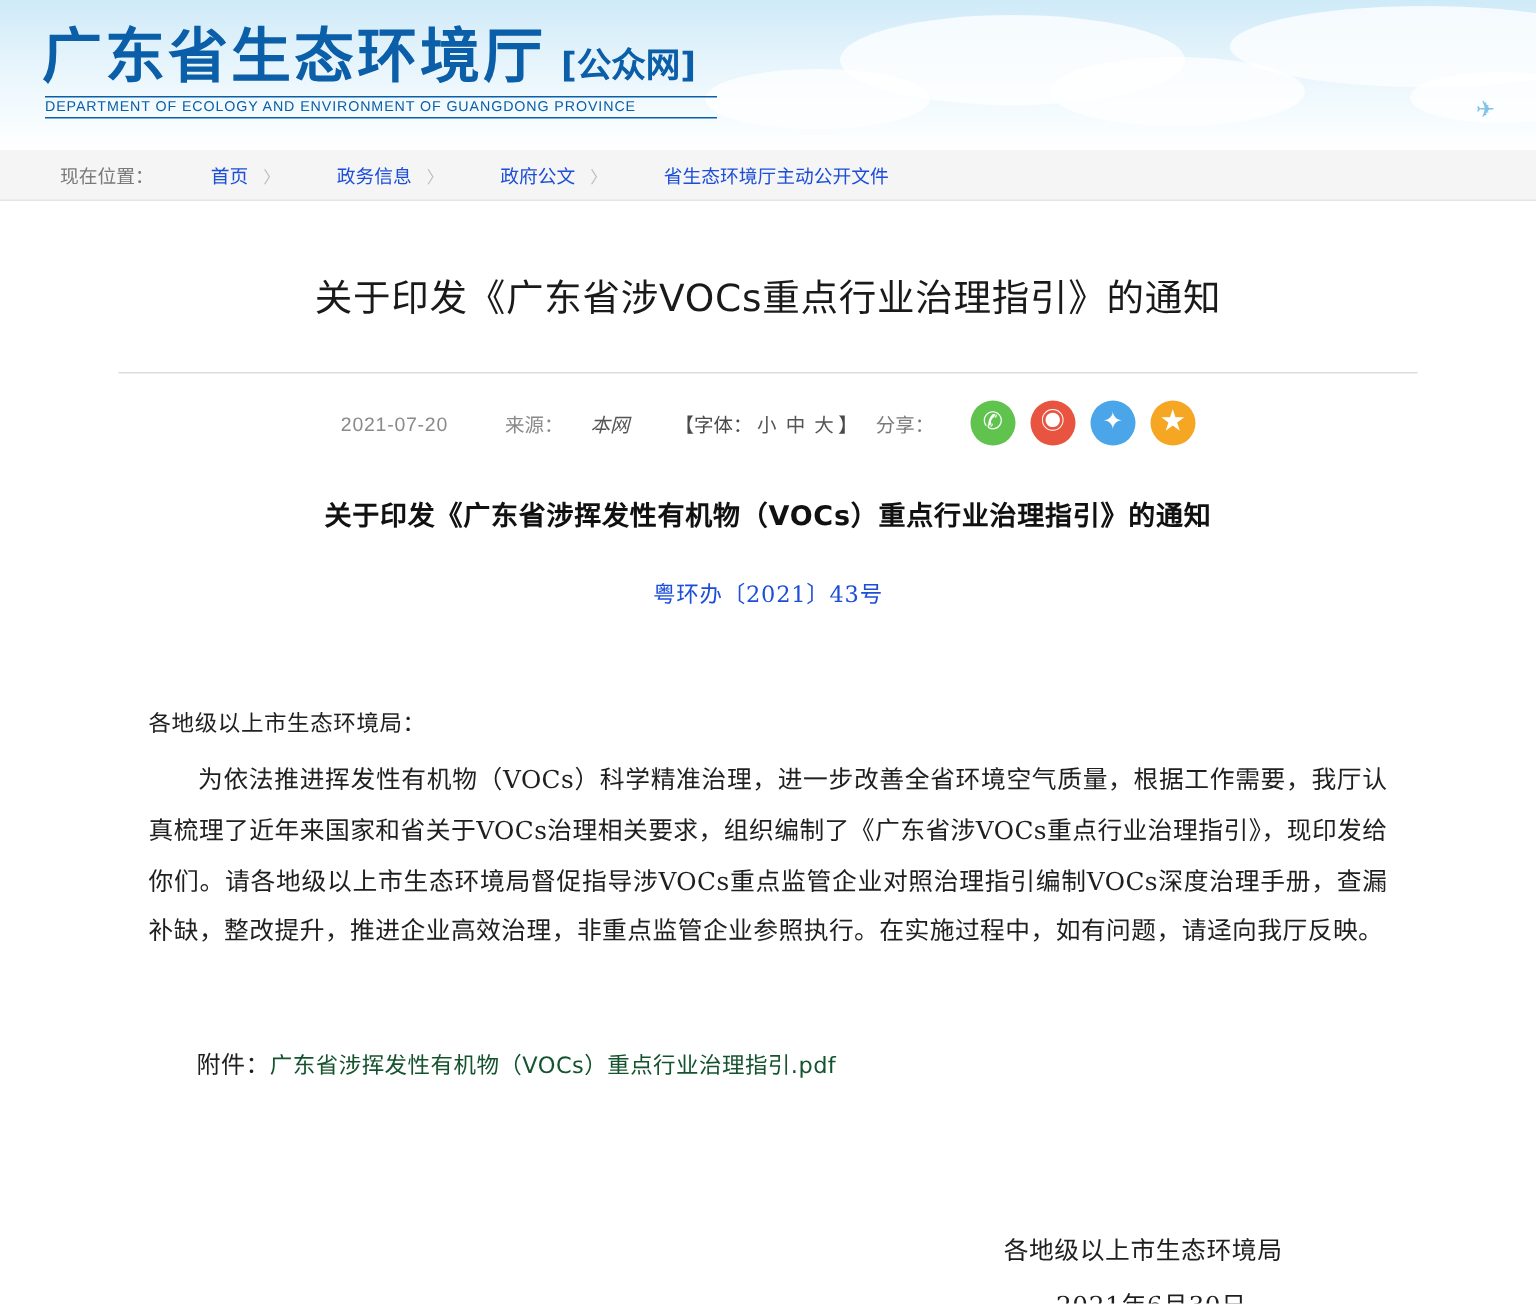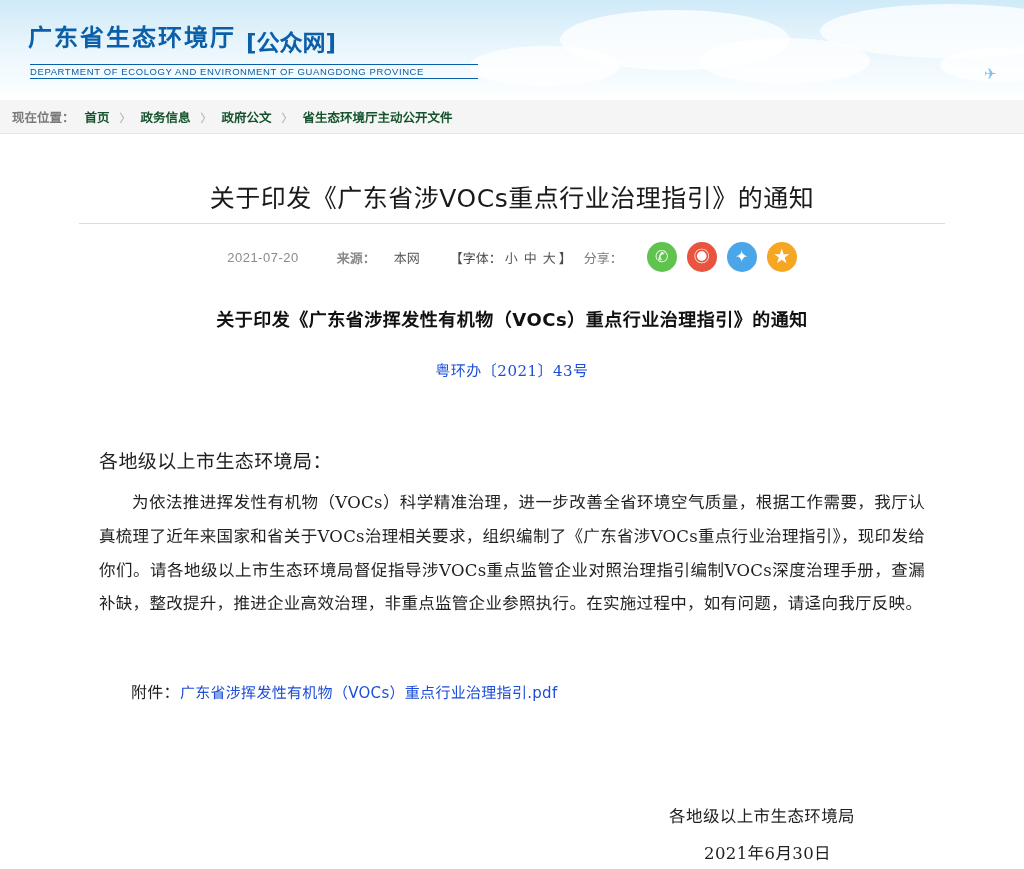--- a/index.html
+++ b/index.html
@@ -47,22 +47,22 @@
   }
 
   .logo-wrap {
     position: absolute;
     left: 28px;
     top: 16px;
     display: flex;
     align-items: flex-start;
   }
   .logo-cn {
-    font-family: Liberation Serif, serif;
-    font-size: 24px;
+    font-family: Liberation Sans, sans-serif;
+    font-size: 40px;
     font-weight: bold;
     color: #0b5ea8;
     letter-spacing: 2px;
     line-height: 44px;
     white-space: nowrap;
   }
   .logo-sub {
     position: absolute;
     left: 2px;
     top: 48px;
@@ -88,52 +88,52 @@
   }
 
   
   .crumb-bar {
     width: 1024px;
     height: 34px;
     background: #f5f5f5;
     border-bottom: 1px solid #e6e6e6;
     display: flex;
     align-items: center;
-    padding-left: 12px;
+    padding-left: 40px;
     box-sizing: border-box;
     font-size: 12.5px;
     color: #7a7a7a;
-    font-weight: bold;
   }
   .crumb-label { margin-right: 6px; }
   .crumb-item {
-    color: #14532d;
+    color: #1d4ed8;
     text-decoration: none;
     padding: 0 4px;
+    margin-left: 28px;
   }
   .crumb-sep {
     color: #bdbdbd;
     margin: 0 6px;
     font-size: 11px;
   }
 
   
   .page {
     width: 1024px;
     box-sizing: border-box;
     padding: 0 0 0 0;
     background: #fff;
   }
   .title-zone {
     width: 866px;
     margin: 0 auto;
     padding-top: 44px;
     text-align: center;
     border-bottom: 1px solid #dcdcdc;
-    padding-bottom: 9px;
+    padding-bottom: 34px;
   }
   .page-title {
     font-family: "DejaVu Sans", "Liberation Sans", sans-serif;
     font-size: 25px;
     color: #1a1a1a;
     font-weight: normal;
     letter-spacing: 0.5px;
     margin: 0;
   }
 
@@ -142,22 +142,22 @@
     margin: 0 auto;
     padding-top: 18px;
     display: flex;
     align-items: center;
     justify-content: center;
     font-size: 13px;
     color: #8a8a8a;
     gap: 12px;
   }
   .meta-date { letter-spacing: 0.5px; }
-  .meta-source { margin-left: 26px; font-weight: bold; }
-  .meta-source-val { color: #555; margin-left: 6px; }
+  .meta-source { margin-left: 26px; }
+  .meta-source-val { color: #555; margin-left: 6px; font-style: italic; }
   .fontsize-group { margin-left: 18px; color: #4a4a4a; }
   .fontsize-group .fs {
     color: #555;
     cursor: pointer;
     padding: 0 3px;
   }
   .share-label { color: #7a7a7a; }
 
   .share-icons {
     display: flex;
@@ -202,41 +202,41 @@
   }
   .doc-number {
     text-align: center;
     font-size: 15px;
     font-family: "DejaVu Serif", "Liberation Serif", serif;
     color: #1d4ed8;
     margin-bottom: 62px;
     letter-spacing: 0.5px;
   }
   .salutation {
-    font-size: 19px;
+    font-size: 15px;
     line-height: 2;
     margin: 0 0 6px 0;
     letter-spacing: 0.4px;
   }
   .body-para {
     font-size: 16.5px;
     line-height: 2.05;
     text-indent: 2em;
     margin: 0;
     text-align: justify;
     letter-spacing: 0.3px;
   }
   .attachment {
     margin-top: 58px;
     font-size: 16px;
     text-indent: 2em;
     letter-spacing: 0.3px;
   }
   .attachment-link {
-    color: #1d4ed8;
+    color: #14532d;
     text-decoration: none;
     font-family: "DejaVu Sans", "Liberation Sans", sans-serif;
     font-size: 15px;
   }
   .signature {
     margin-top: 96px;
     text-align: right;
     padding-right: 70px;
     font-size: 16.5px;
     line-height: 2.2;

